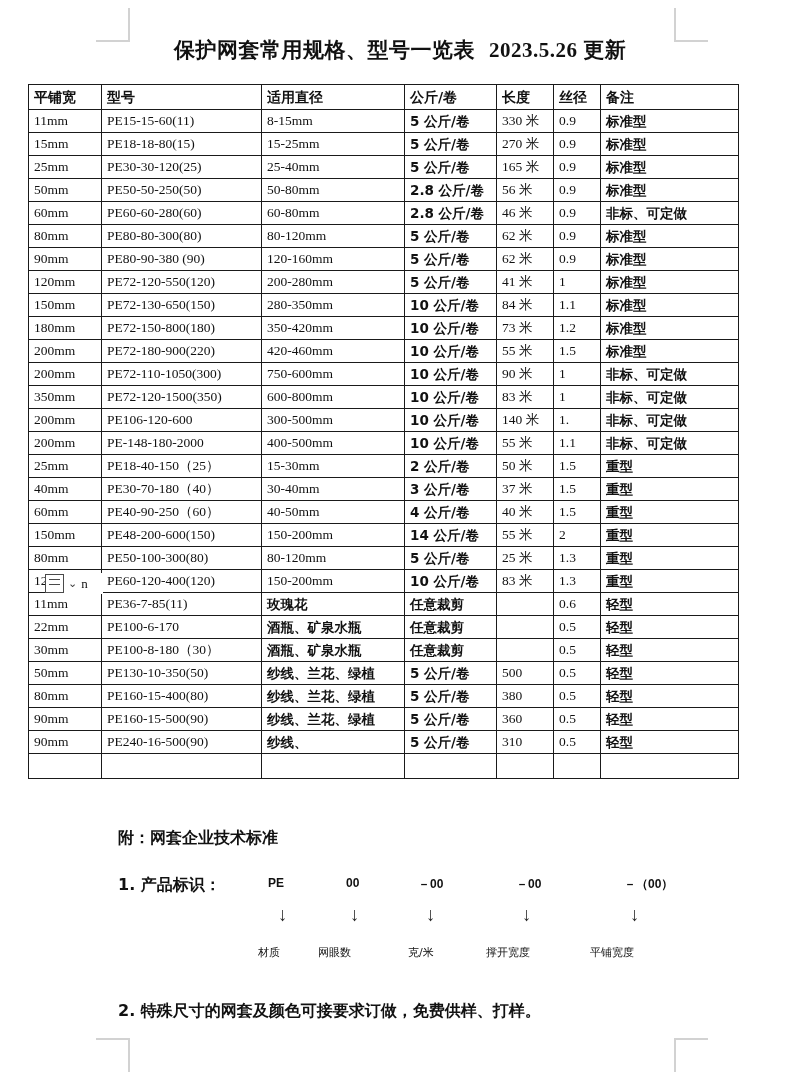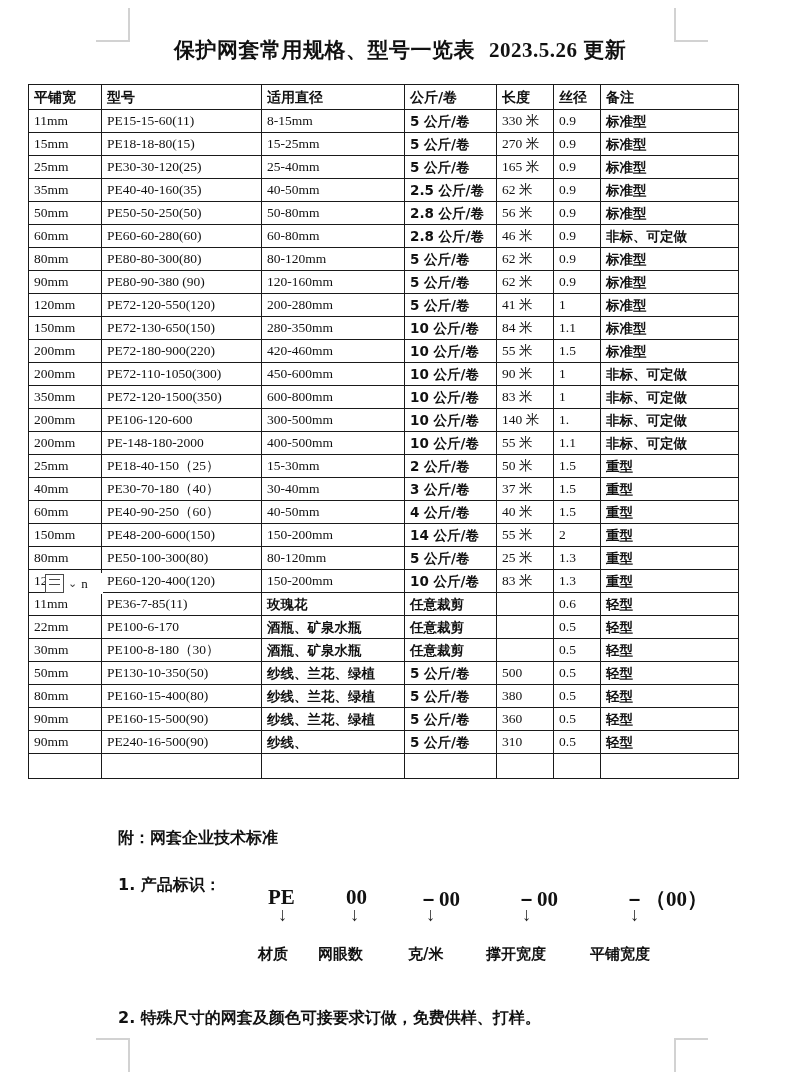--- a/index.html
+++ b/index.html
@@ -175,24 +175,24 @@
     margin-left: 118px;
     white-space: nowrap;
   }
   .ident-row .ident-label {
     font-family: "DejaVu Sans", sans-serif;
     font-weight: bold;
     font-size: 16px;
   }
   .ident-row .code-part {
     position: absolute;
-    top: 10px;
-    font-family: Liberation Serif, serif;
+    top: 1px;
+    font-family: Liberation Sans, sans-serif;
     font-weight: bold;
-    font-size: 21px;
+    font-size: 12px;
   }
 
   .arrow-row {
     position: relative;
     height: 40px;
     margin-left: 118px;
   }
   .arrow-row .arrow {
     position: absolute;
     top: 0;
@@ -203,27 +203,27 @@
 
   .legend-row {
     position: relative;
     height: 32px;
     margin-left: 118px;
   }
   .legend-row .legend-item {
     position: absolute;
     top: 0;
     font-family: "DejaVu Sans", sans-serif;
-    font-weight: bold;
-    font-size: 15px;
+    font-weight: normal;
+    font-size: 11px;
     white-space: nowrap;
   }
 
   .note-special {
-    margin-top: 31px;
+    margin-top: 24px;
   }
 </style>
 </head>
 <body>
 
 <div class="crop-mark crop-tl"></div>
 <div class="crop-mark crop-tr"></div>
 <div class="crop-mark crop-bl"></div>
 <div class="crop-mark crop-br"></div>
 
@@ -274,29 +274,20 @@
       <tr>
         <td>25mm</td>
         <td>PE30-30-120(25)</td>
         <td>25-40mm</td>
         <td class="cjk">5 公斤/卷</td>
         <td>165 米</td>
         <td>0.9</td>
         <td class="cjk">标准型</td>
       </tr>
       <tr>
-        <td>35mm</td>
-        <td>PE40-40-160(35)</td>
-        <td>40-50mm</td>
-        <td class="cjk">2.5 公斤/卷</td>
-        <td>62 米</td>
-        <td>0.9</td>
-        <td class="cjk">标准型</td>
-      </tr>
-      <tr>
         <td>50mm</td>
         <td>PE50-50-250(50)</td>
         <td>50-80mm</td>
         <td class="cjk">2.8 公斤/卷</td>
         <td>56 米</td>
         <td>0.9</td>
         <td class="cjk">标准型</td>
       </tr>
       <tr>
         <td>60mm</td>
@@ -337,32 +328,41 @@
       <tr>
         <td>150mm</td>
         <td>PE72-130-650(150)</td>
         <td>280-350mm</td>
         <td class="cjk">10 公斤/卷</td>
         <td>84 米</td>
         <td>1.1</td>
         <td class="cjk">标准型</td>
       </tr>
       <tr>
+        <td>180mm</td>
+        <td>PE72-150-800(180)</td>
+        <td>350-420mm</td>
+        <td class="cjk">10 公斤/卷</td>
+        <td>73 米</td>
+        <td>1.2</td>
+        <td class="cjk">标准型</td>
+      </tr>
+      <tr>
         <td>200mm</td>
         <td>PE72-180-900(220)</td>
         <td>420-460mm</td>
         <td class="cjk">10 公斤/卷</td>
         <td>55 米</td>
         <td>1.5</td>
         <td class="cjk">标准型</td>
       </tr>
       <tr>
         <td>200mm</td>
         <td>PE72-110-1050(300)</td>
-        <td>450-600mm</td>
+        <td>750-600mm</td>
         <td class="cjk">10 公斤/卷</td>
         <td>90 米</td>
         <td>1</td>
         <td class="cjk">非标、可定做</td>
       </tr>
       <tr>
         <td>350mm</td>
         <td>PE72-120-1500(350)</td>
         <td>600-800mm</td>
         <td class="cjk">10 公斤/卷</td>

